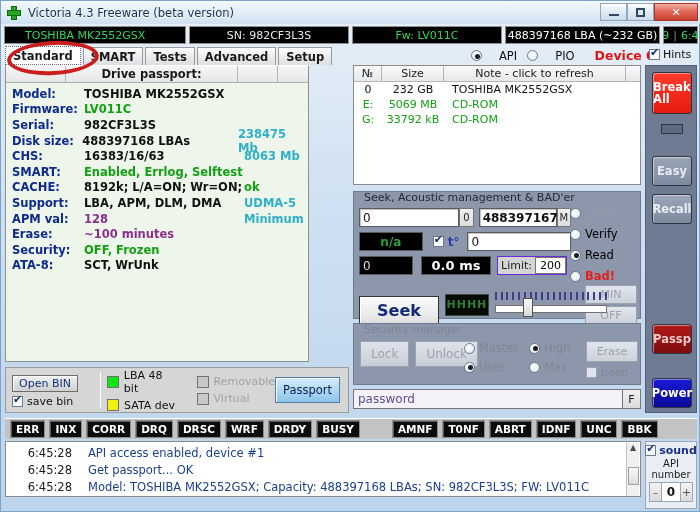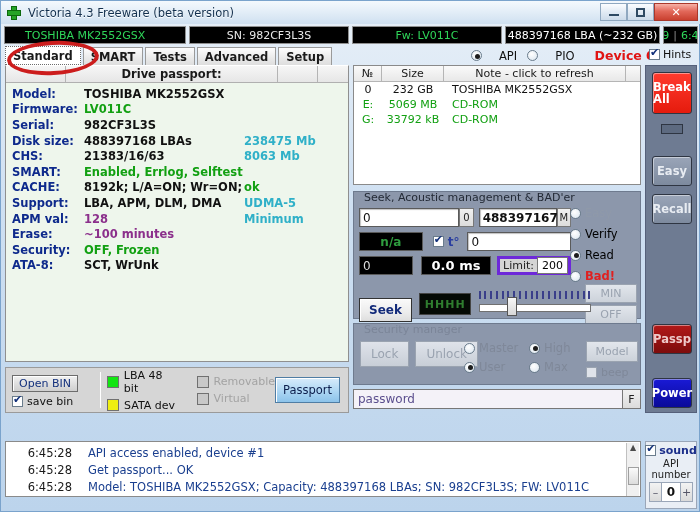--- a/index.html
+++ b/index.html
@@ -126,21 +126,21 @@
   }
   .checkbox.on::after {
     content: "✔"; position: absolute; left: 0px; top: -3px;
     font-size: 11px; color: #12307a; line-height: 12px;
   }
   #hints-wrap { position: absolute; left: 648px; top: 47px; display: flex; align-items: center; font-size: 11px; color: #111;}
   #hints-wrap .lbl { margin-left: 3px; }
 
   
   #passport-panel {
-    position: absolute; left: 4px; top: 64px; width: 344px; height: 297px;
+    position: absolute; left: 4px; top: 64px; width: 304px; height: 297px;
     background: #eef6ec; border: 1px solid #8f8f8f;
     border-top: 1px solid #ffffff;
   }
   #passport-header {
     height: 17px; border-bottom: 1px solid #b0b0b0;
     background: linear-gradient(180deg,#f6f6f6,#e6e6e6);
     display: flex; align-items: center;
   }
   #passport-header .seg {
     border-right: 1px solid #b4b4b4; height: 100%;
@@ -242,22 +242,22 @@
     display: flex; flex-direction: column; gap: 7px;
   }
   .seek-radio-row { display: flex; align-items: center; font-size: 11.5px; }
   .seek-radio-row .lbl { margin-left: 4px; }
   .seek-radio-row.dim .lbl { color: #8f99a9; }
   .seek-radio-row.bad .lbl { color: #e02020; font-weight: bold; }
 
   #seekbtn {
     background: linear-gradient(180deg,#fafafa,#ececec 60%,#dedede);
     border: 1px solid #333; box-shadow: inset 1px 1px 0 #fff;
-    font-size: 12px; font-weight: bold; color: #122a7a;
-    padding: 4px 9px;
+    font-size: 16px; font-weight: bold; color: #122a7a;
+    padding: 4px 17px;
     margin-top: 12px;
   }
   #ramdisplay {
     width: 58px; height: 22px; background: #050a05; border: 1px solid #444;
     color: #2f7d2f; font-size: 11px; font-weight: bold;
     display: flex; align-items: center; justify-content: center; letter-spacing: 1px;
     overflow: hidden;
   }
   #slider-wrap { position: relative; width: 112px; height: 26px; }
   #slider-ticks {
@@ -456,21 +456,21 @@
           <div class="pval" style="color: rgb(17, 17, 17);">982CF3L3S</div>
           <div class="pextra" style="color: rgb(17, 17, 17);"></div>
         </div>
         <div class="prow">
           <div class="pkey">Disk size:</div>
           <div class="pval" style="color: rgb(17, 17, 17);">488397168 LBAs</div>
           <div class="pextra" style="color: rgb(47, 176, 200);">238475 Mb</div>
         </div>
         <div class="prow">
           <div class="pkey">CHS:</div>
-          <div class="pval" style="color: rgb(17, 17, 17);">21383/16/63</div>
+          <div class="pval" style="color: rgb(17, 17, 17);">16383/16/63</div>
           <div class="pextra" style="color: rgb(47, 176, 200);">8063 Mb</div>
         </div>
         <div class="prow">
           <div class="pkey">SMART:</div>
           <div class="pval" style="color: rgb(18, 160, 18);">Enabled, Errlog, Selftest</div>
           <div class="pextra" style="color: rgb(17, 17, 17);"></div>
         </div>
         <div class="prow">
           <div class="pkey">CACHE:</div>
           <div class="pval" style="color: rgb(17, 17, 17);">8192k; L/A=ON; Wr=ON;</div>
@@ -581,21 +581,21 @@
       <span style="margin-left:4px;color:#2a3fa0;font-size:12px;font-weight:bold;">t°</span>
       <div style="width:8px"></div>
       <div class="wfield" style="width:104px;">0</div>
     </div>
 
     <div style="position:absolute;left:5px;top:64px;display:flex;align-items:center;width:212px;">
       <div class="blackfield" style="width:54px;color:#dcdcdc;">0</div>
       <div style="width:8px"></div>
       <div class="blackfield" style="width:70px;justify-content:center;color:#fff;font-weight:bold;font-size:13px;">0.0 ms</div>
       <div style="width:6px"></div>
-      <div style="display:flex;align-items:center;background:#d4d4d4;border:3px solid #6d28d9;height:19px;">
+      <div style="display:flex;align-items:center;background:#d4d4d4;border:1px solid #6d28d9;height:19px;">
         <span style="font-size:11px;color:#222;padding:0 3px;">Limit:</span>
         <span style="background:#fff;border:1px solid #777;font-size:11px;padding:0 4px;height:17px;display:flex;align-items:center;">200</span>
       </div>
     </div>
 
     <div class="seek-radio-col">
       <div class="seek-radio-row dim">
         <span class="radio"></span>
         <span class="lbl">Easy</span>
       </div>
@@ -672,21 +672,21 @@
       <div class="sec-radio-row">
         <span class="radio on"></span>
         <span style="margin-left:4px;">High</span>
       </div>
       <div class="sec-radio-row">
         <span class="radio"></span>
         <span style="margin-left:4px;">Max</span>
       </div>
     </div>
     <div style="position:absolute;left:232px;top:17px;">
-      <div class="ghostbtn" style="width:52px;padding:3px 0;">Model</div>
+      <div class="ghostbtn" style="width:52px;padding:3px 0;">Erase</div>
       <div style="display:flex;align-items:center;margin-top:4px;font-size:11px;color:#7f8899;">
         <span style="width:11px;height:11px;border:1px solid #9aa3b0;background:#dfe3ea;display:inline-block;"></span>
         <span style="margin-left:4px;">beep</span>
       </div>
     </div>
   </div>
 
   <div id="passrow">
     <div id="passfield">password</div>
     <div id="passfbtn">F</div>
@@ -694,20 +694,37 @@
 
   <div id="sidebar">
     <div class="sidebtn" id="btn-breakall">Break All</div>
     <div id="led-strip"></div>
     <div class="sidebtn" id="btn-sleep">Easy</div>
     <div class="sidebtn" id="btn-recall">Recall</div>
     <div class="sidebtn" id="btn-passp">Passp</div>
     <div class="sidebtn" id="btn-power">Power</div>
   </div>
 
+  <div id="flagsrow">
+      <div class="flagbtn">ERR</div>
+      <div class="flagbtn">INX</div>
+      <div class="flagbtn">CORR</div>
+      <div class="flagbtn">DRQ</div>
+      <div class="flagbtn">DRSC</div>
+      <div class="flagbtn">WRF</div>
+      <div class="flagbtn">DRDY</div>
+      <div class="flagbtn">BUSY</div>
+      <div class="gap"></div>
+      <div class="flagbtn">AMNF</div>
+      <div class="flagbtn">T0NF</div>
+      <div class="flagbtn">ABRT</div>
+      <div class="flagbtn">IDNF</div>
+      <div class="flagbtn">UNC</div>
+      <div class="flagbtn">BBK</div>
+    </div>
 
   <div id="logpane">
     <div id="logrows" style="padding:2px 0 0 4px;">
         <div class="logrow">
           <div class="logtime">6:45:28</div>
           <div class="logmsg">API access enabled, device #1</div>
         </div>
         <div class="logrow">
           <div class="logtime">6:45:28</div>
           <div class="logmsg">Get passport... OK</div>

